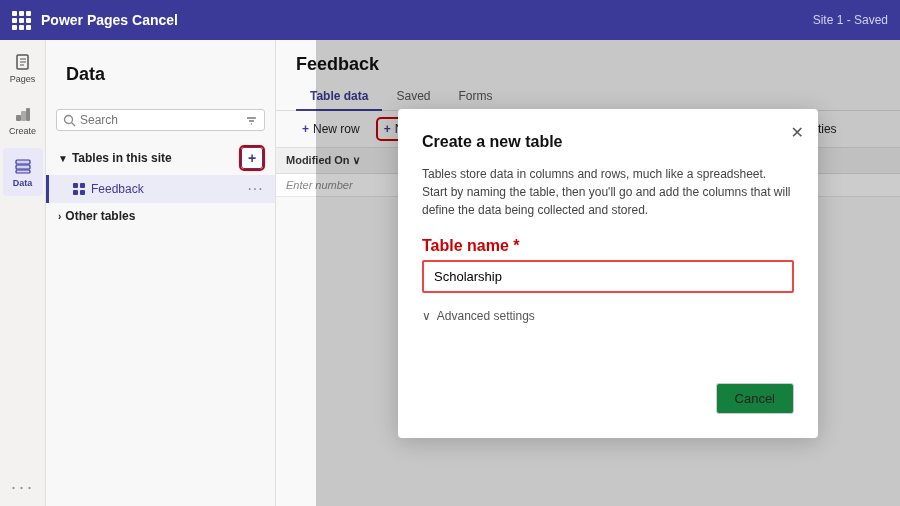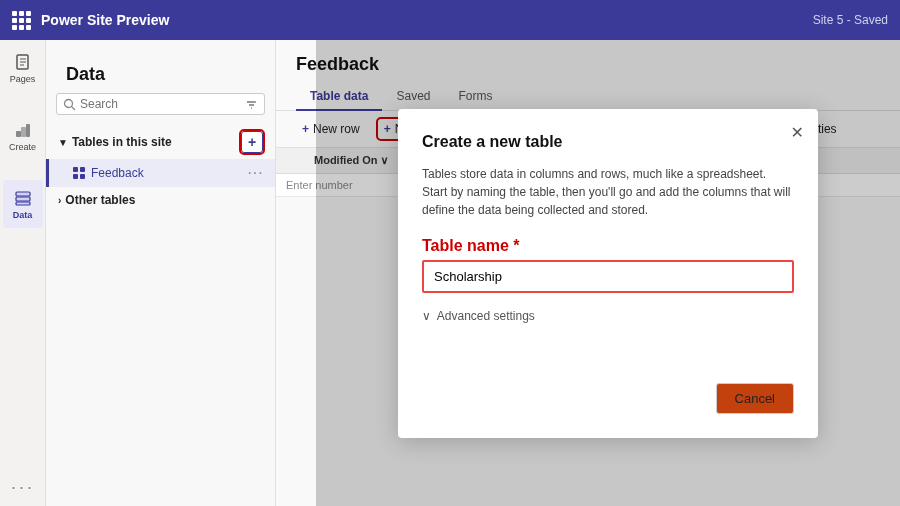--- a/index.html
+++ b/index.html
@@ -25,21 +25,21 @@
 
     
     .icon-sidebar {
       width: 46px;
       background: #f3f2f1;
       border-right: 1px solid #e0e0e0;
       display: flex;
       flex-direction: column;
       align-items: center;
       padding-top: 4px;
-      gap: 20px;
+      gap: 4px;
     }
     .icon-sidebar-item {
       width: 40px;
       height: 48px;
       display: flex;
       flex-direction: column;
       align-items: center;
       justify-content: center;
       cursor: pointer;
       border-radius: 4px;
@@ -56,21 +56,21 @@
       width: 230px;
       background: #f8f8f8;
       border-right: 1px solid #e0e0e0;
       display: flex;
       flex-direction: column;
       padding: 10px 0;
     }
     .search-bar {
       display: flex;
       align-items: center;
-      margin: 0 10px 10px 10px;
+      margin: 16px 10px 10px 10px;
       border: 1px solid #ccc;
       border-radius: 3px;
       background: white;
       padding: 3px 6px;
       gap: 4px;
     }
     .search-bar input {
       border: none;
       outline: none;
       font-size: 12px;
@@ -187,20 +187,21 @@
       display: flex;
       border-bottom: 1px solid #e8e8e8;
       font-size: 11px;
       background: white;
     }
     .td-cell {
       padding: 5px 10px;
       border-right: 2px solid #701a75;
       color: #888;
       flex-shrink: 0;
+      font-style: italic;
     }
 
     
     .modal-overlay {
       position: absolute;
       top: 0; left: 0; right: 0; bottom: 0;
       background: rgba(0,0,0,0.2);
       display: flex;
       align-items: center;
       justify-content: center;
@@ -260,21 +261,21 @@
       background: #3b3a98;
       color: white;
       border: 2px solid #c00;
       border-radius: 3px;
       padding: 7px 18px;
       font-size: 13px;
       cursor: pointer;
       font-weight: 500;
     }
     .btn-cancel {
-      background: #c2410c;
+      background: #15803d;
       color: #222;
       border: 1px solid #ccc;
       border-radius: 3px;
       padding: 7px 18px;
       font-size: 13px;
       cursor: pointer;
     }
 
     .grid-icon-small {
       display: grid; grid-template-columns: repeat(2,5px); grid-template-rows: repeat(2,5px); gap: 2px;
@@ -289,22 +290,22 @@
     <span></span>
       <span></span>
       <span></span>
     <span></span>
       <span></span>
       <span></span>
     <span></span>
       <span></span>
       <span></span>
   </div>
-  <span class="topbar-title">Power Site Preview</span>
-  <span class="topbar-site-info">Site 5 - Saved</span>
+  <span class="topbar-title">Power Pages Cancel</span>
+  <span class="topbar-site-info">Site 1 - Saved</span>
 </div>
 
 <div class="layout">
 
   <div class="icon-sidebar">
     <div class="icon-sidebar-item">
       <svg class="icon-svg" viewBox="0 0 18 18" fill="none">
         <rect x="3" y="2" width="11" height="14" rx="1" stroke="#555" stroke-width="1.5"></rect>
         <line x1="6" y1="6" x2="12" y2="6" stroke="#555" stroke-width="1"></line>
         <line x1="6" y1="9" x2="12" y2="9" stroke="#555" stroke-width="1"></line>
@@ -409,21 +410,21 @@
       </div>
       <div class="toolbar-btn">
         <svg width="13" height="13" viewBox="0 0 13 13">
           <path d="M2 10l1.5-4L9 1.5 11.5 4 6 9.5 2 10z" stroke="#555" stroke-width="1" fill="none"></path>
         </svg>
         <span>Edit table properties</span>
       </div>
     </div>
 
     <div class="table-header-row">
-      <div class="th-cell" style="width:150px;margin-left:28px;">
+      <div class="th-cell" style="width:150px;">
         <span>Modified On ∨</span>
       </div>
       <div class="th-cell" style="width:110px;">
         <svg width="11" height="11" viewBox="0 0 11 11">
             <rect x="1" y="1" width="9" height="9" rx="1" stroke="#555" stroke-width="1" fill="none"></rect>
           </svg>
         <span>Rating ∨</span>
       </div>
       <div class="th-cell" style="width:130px;">
         <svg width="11" height="11" viewBox="0 0 11 11">

